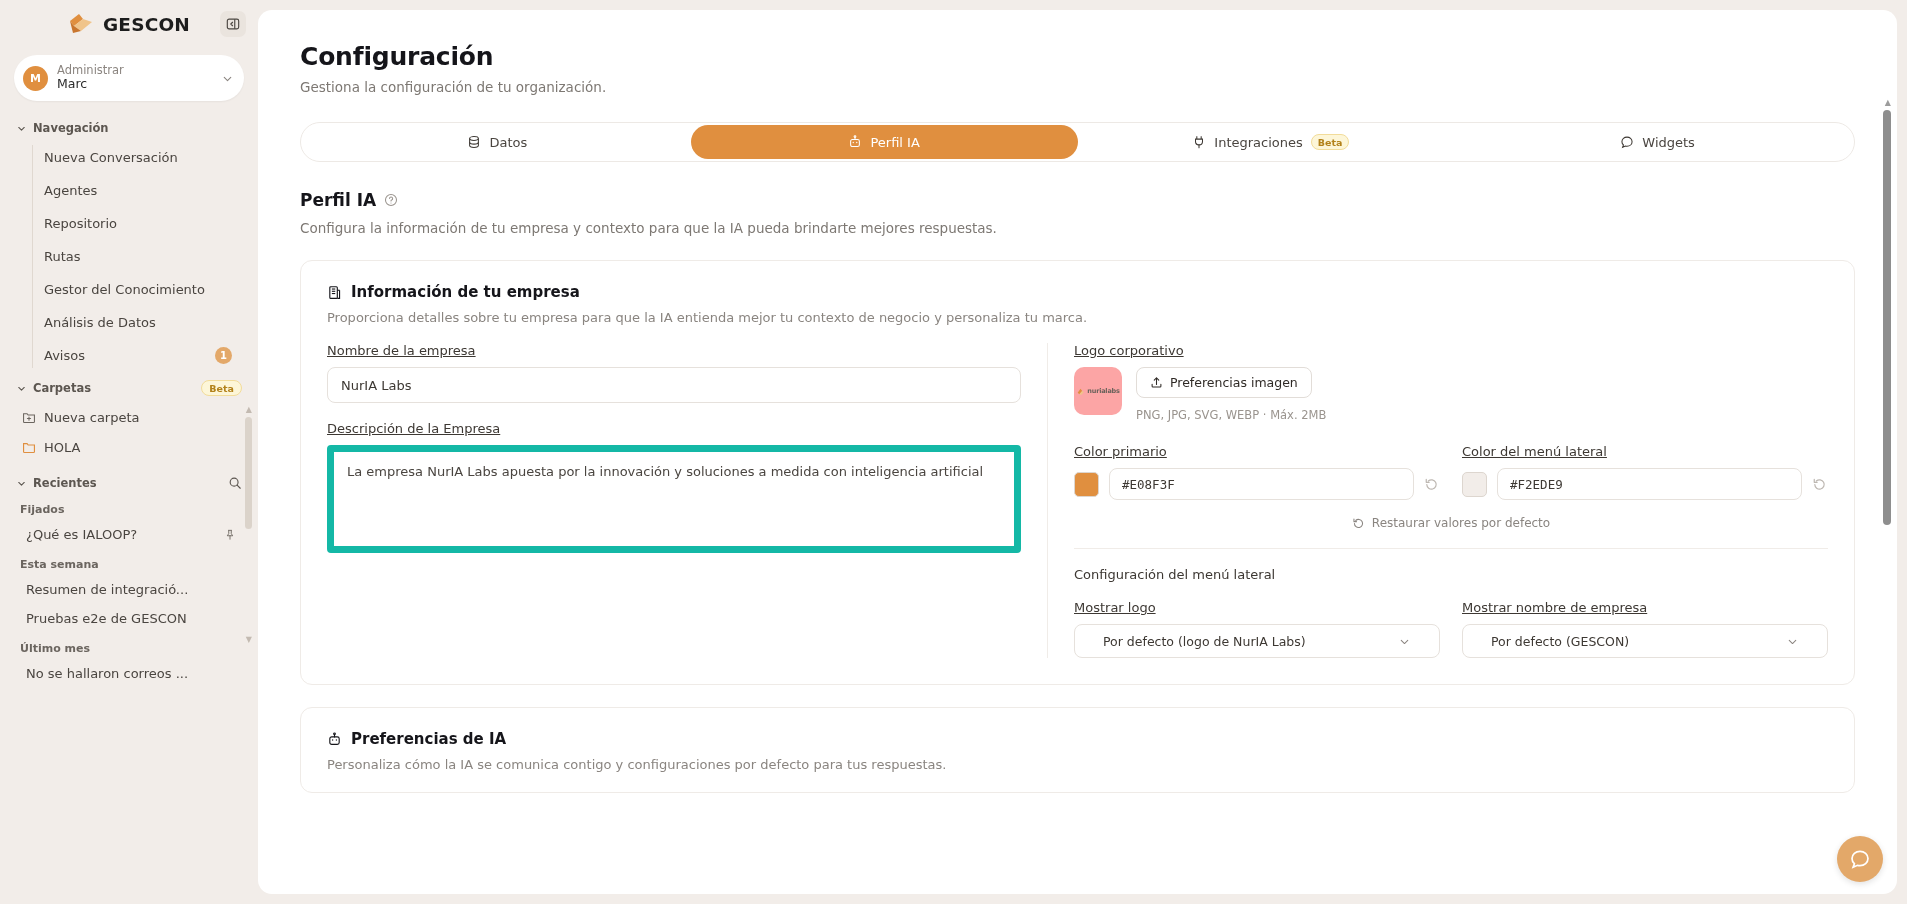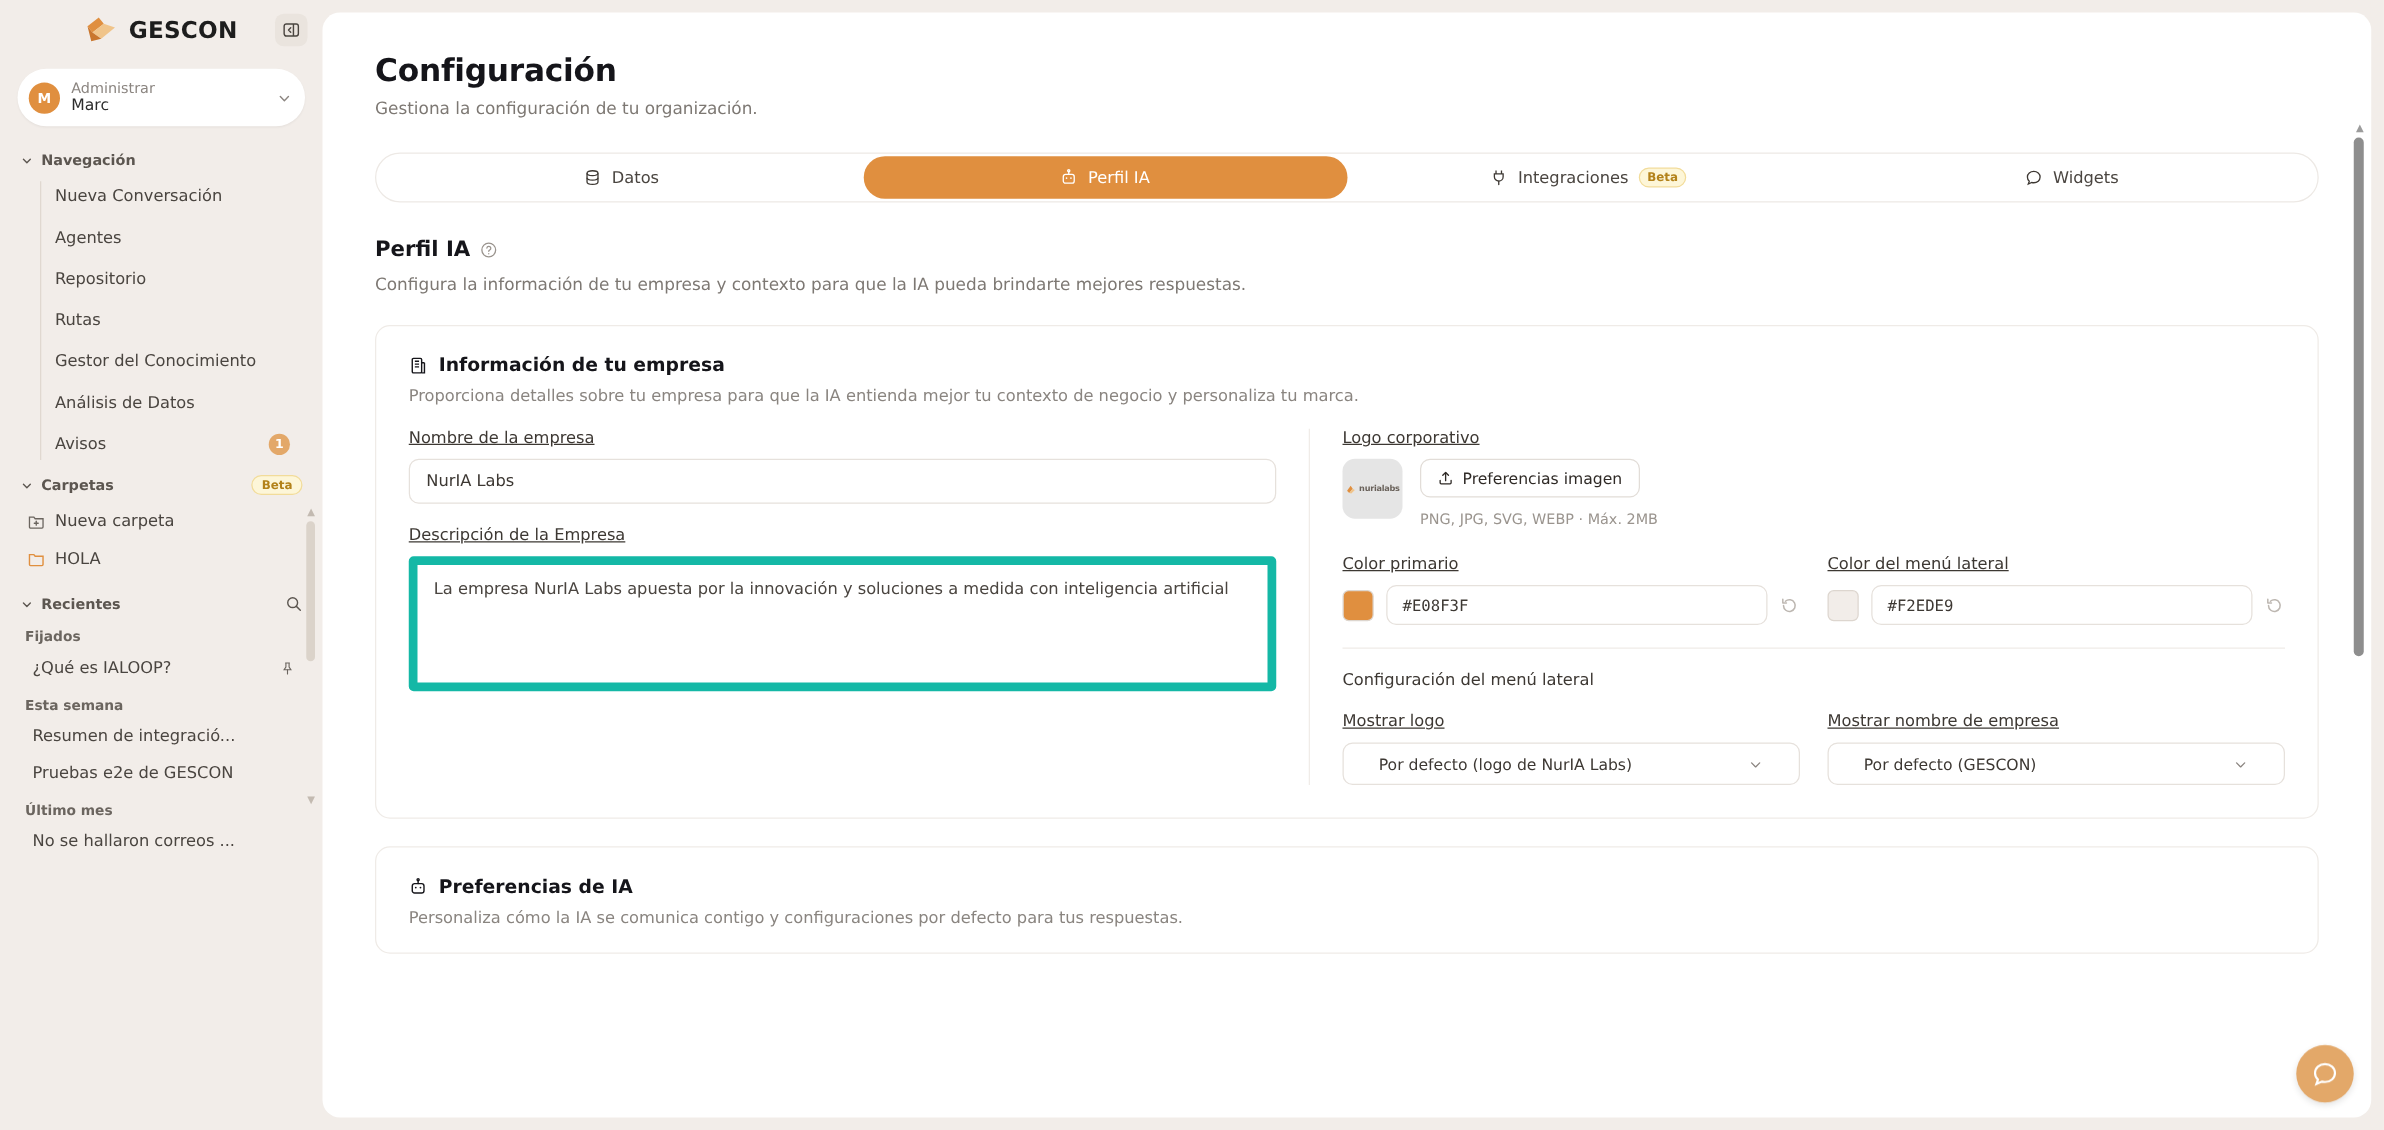--- a/index.html
+++ b/index.html
@@ -182,21 +182,21 @@
   }
   .textarea {
     width: 100%; height: 108px; border: 7px solid #14b8a6; border-radius: 4px;
     font-size: 13px; color:#4a4540; padding: 11px 13px; line-height: 1.45;
     background:#fff; overflow:hidden;
   }
   .gap18 { height: 18px; }
 
   .logo-row { display:flex; align-items:flex-start; gap: 14px; margin-top: 2px; }
   .logo-thumb {
-    width: 48px; height: 48px; border-radius: 10px; background:#e5e5e5;
+    width: 48px; height: 48px; border-radius: 10px; background:#fca5a5;
     display:flex; align-items:center; justify-content:center; flex:0 0 48px;
   }
   .logo-mini { display:flex; align-items:center; gap:2px; }
   .logo-mini-txt { font-size: 6.5px; font-weight:700; color:#6a625b; letter-spacing:-.2px;}
   .btn-outline {
     height: 31px; border:1px solid #E2DDD8; border-radius: 8px; background:#fff;
     display:inline-flex; align-items:center; gap: 7px; padding: 0 13px;
     font-size: 12.5px; color:#2f2a26; font-weight: 500; cursor:pointer;
   }
   .hint { font-size: 11.5px; color:#9a948e; margin-top: 10px; }
@@ -544,20 +544,29 @@
                   <span class="reset-ic">
                     <svg width="15" height="15" viewBox="0 0 16 16" fill="none" stroke="#BDB7B1" stroke-width="1.3">
                       <path d="M3 8 a5 5 0 1 0 1.6-3.7" stroke-linecap="round"></path>
                       <path d="M2.4 2.6 v3.1 h3.1" stroke-linecap="round" stroke-linejoin="round"></path>
                     </svg>
                   </span>
                 </div>
               </div>
             </div>
 
+            <div class="reset-all">
+              <span>
+                <svg width="13" height="13" viewBox="0 0 16 16" fill="none" stroke="#8a8580" stroke-width="1.3">
+                  <path d="M3 8 a5 5 0 1 0 1.6-3.7" stroke-linecap="round"></path>
+                  <path d="M2.4 2.6 v3.1 h3.1" stroke-linecap="round" stroke-linejoin="round"></path>
+                </svg>
+              </span>
+              <span>Restaurar valores por defecto</span>
+            </div>
 
             <div class="divider"></div>
 
             <div class="sub-label">Configuración del menú lateral</div>
 
             <div class="sel-grid">
               <div class="sel-block">
                 <div class="field-label" style="margin-bottom:0">Mostrar logo</div>
                 <div class="select">
                   <span class="sp">Por defecto (logo de NurIA Labs)</span>

